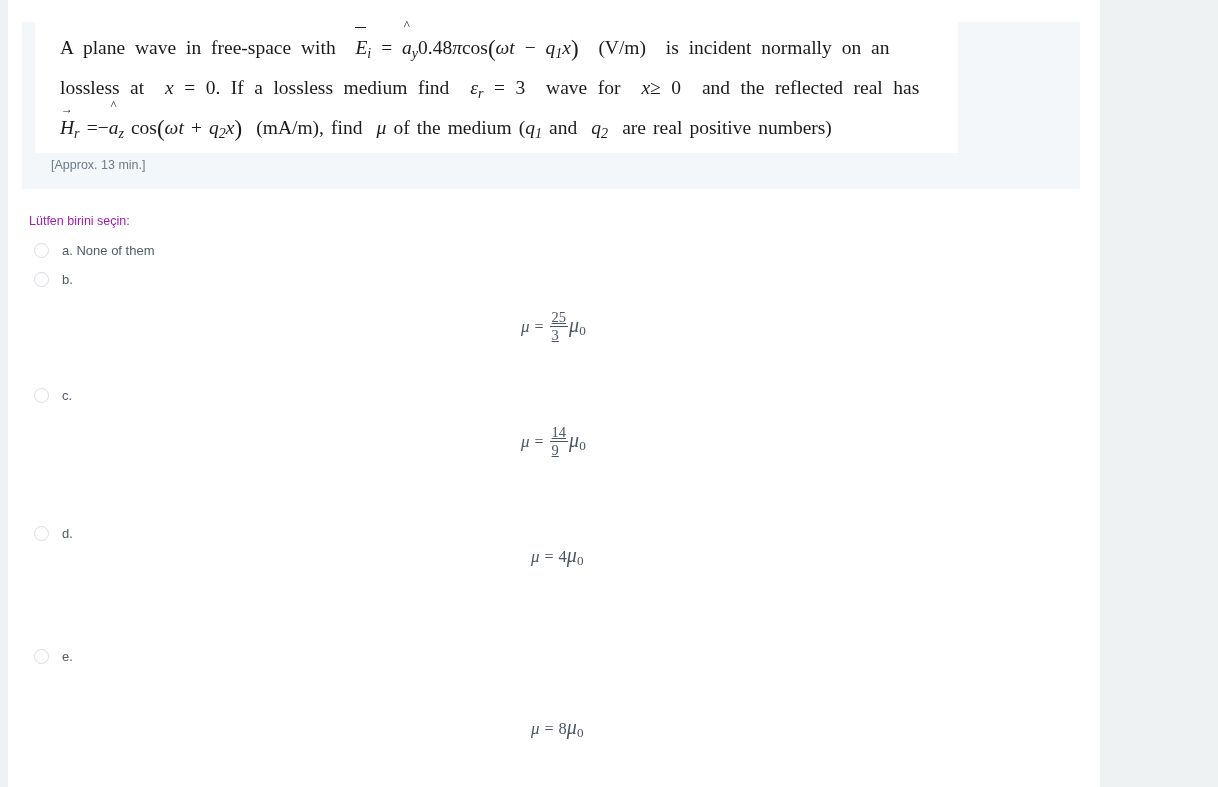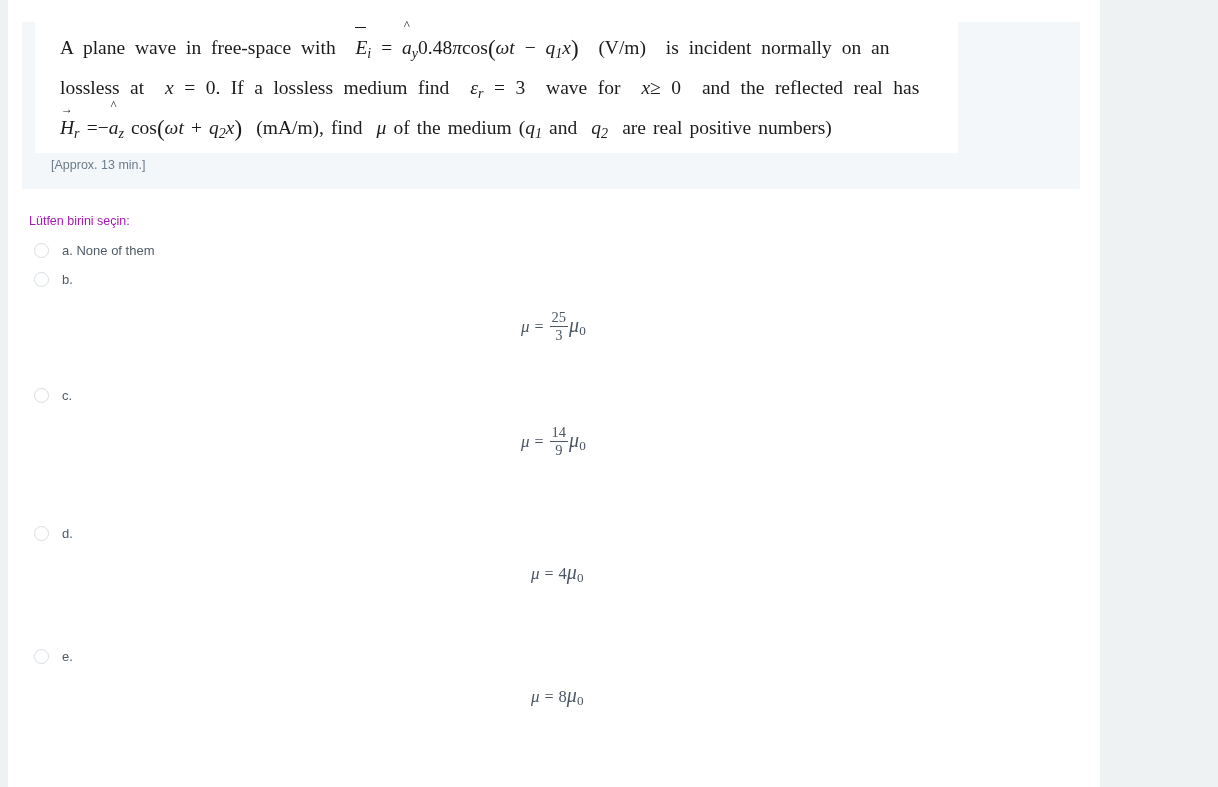--- a/index.html
+++ b/index.html
@@ -143,23 +143,23 @@
     font-family: "Liberation Serif", serif;
     color: #4b5563;
     white-space: nowrap;
   }
   .math-block .mu { font-style: italic; font-size: 17px; }
   .math-block .eq { font-size: 16px; padding: 0 5px; }
   .math-block .num-whole { font-size: 16.5px; }
   .frac {
     display: inline-block;
     vertical-align: -0.52em;
-    text-align: center;
     line-height: 1.04;
     padding: 0 1px;
+    text-decoration: underline;
   }
   .frac .top {
     display: block;
     font-size: 14.5px;
     padding: 0 2px 1px 2px;
   }
   .frac .bot {
     display: block;
     font-size: 14.5px;
     border-top: 1.2px solid #4b5563;
@@ -208,25 +208,25 @@
     <span class="option-label">c.</span>
   </div>
   <div class="math-block" style="left:513px; top:425px;">
     <span class="mu">μ</span><span class="eq">=</span><span class="frac"><span class="top">14</span><span class="bot">9</span></span><span class="mu0"><span>μ</span><sub>0</sub></span>
   </div>
 
   <div class="option-row" style="top:526px;">
     <span class="radio"></span>
     <span class="option-label">d.</span>
   </div>
-  <div class="math-block" style="left:523px; top:561px;">
+  <div class="math-block" style="left:523px; top:544px;">
     <span class="mu">μ</span><span class="eq">=</span><span class="num-whole">4</span><span class="mu0"><span>μ</span><sub>0</sub></span>
   </div>
 
   <div class="option-row" style="top:649px;">
     <span class="radio"></span>
     <span class="option-label">e.</span>
   </div>
-  <div class="math-block" style="left:523px; top:684px;">
+  <div class="math-block" style="left:523px; top:716px;">
     <span class="mu">μ</span><span class="eq">=</span><span class="num-whole">8</span><span class="mu0"><span>μ</span><sub>0</sub></span>
   </div>
 
 </div>
 
 </body></html>

